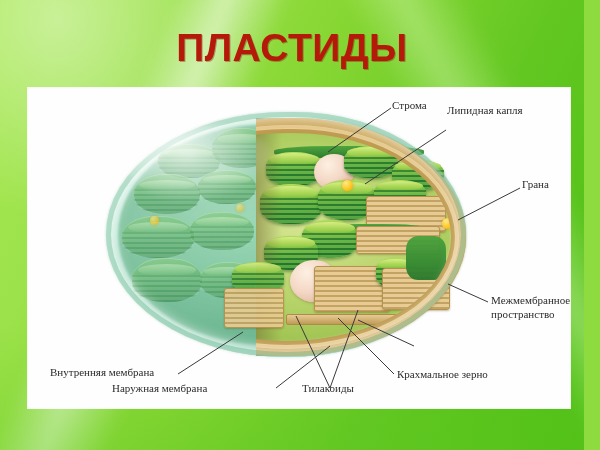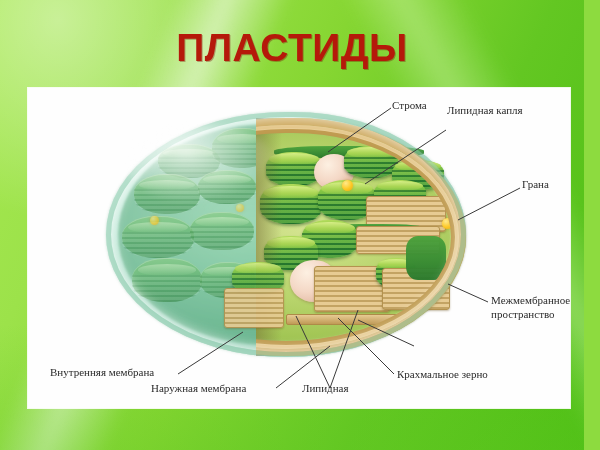--- a/index.html
+++ b/index.html
@@ -347,20 +347,20 @@
       <div class="lbl" style="left:494px;top:90px;">Грана</div>
 
       <div class="lbl" style="left:463px;top:206px;">Межмембранное
 пространство</div>
 
 
       <div class="lbl" style="left:22px;top:278px;">Внутренняя мембрана</div>
 
       <div class="lbl" style="left:369px;top:280px;">Крахмальное зерно</div>
 
-      <div class="lbl" style="left:84px;top:294px;margin-left:39px;">Наружная мембрана</div>
-
-      <div class="lbl" style="left:274px;top:294px;">Липидная</div>
+      <div class="lbl" style="left:84px;top:294px;">Наружная мембрана</div>
+
+      <div class="lbl" style="left:274px;top:294px;">Тилакоиды</div>
 
     </div>
   </div>
 
 </div>
 
 </body></html>

